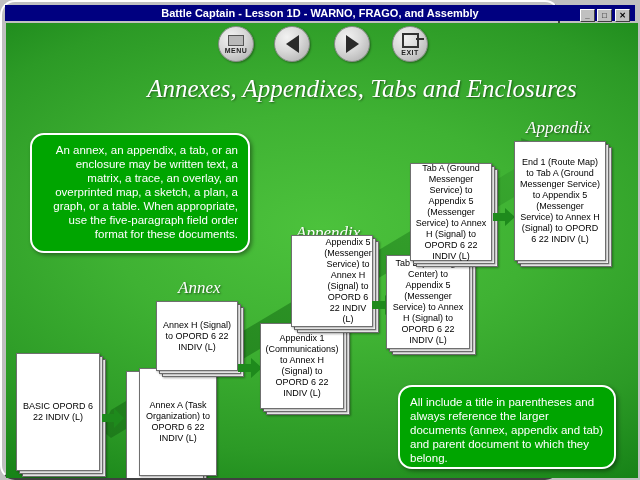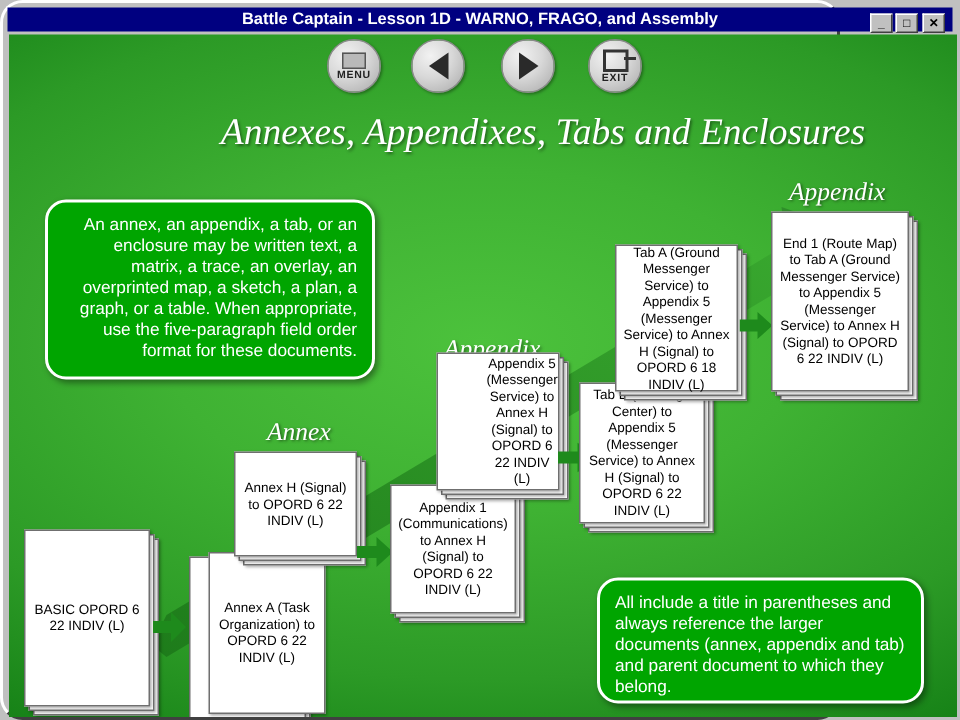--- a/index.html
+++ b/index.html
@@ -227,21 +227,21 @@
 
     <div class="stack" style="left:380px;top:232px;">
       <div class="page" style="left:6px;top:6px;width:84px;height:94px;"></div>
       <div class="page" style="left:3px;top:3px;width:84px;height:94px;"></div>
       <div class="page top" style="left:0px;top:0px;width:84px;height:94px;">Tab B (Message Center) to Appendix 5 (Messenger Service) to Annex H (Signal) to OPORD 6 22 INDIV (L)</div>
     </div>
 
     <div class="stack" style="left:404px;top:140px;">
       <div class="page" style="left:6px;top:6px;width:82px;height:98px;"></div>
       <div class="page" style="left:3px;top:3px;width:82px;height:98px;"></div>
-      <div class="page top" style="left:0px;top:0px;width:82px;height:98px;">Tab A (Ground Messenger Service) to Appendix 5 (Messenger Service) to Annex H (Signal) to OPORD 6 18 INDIV (L)</div>
+      <div class="page top" style="left:0px;top:0px;width:82px;height:98px;">Tab A (Ground Messenger Service) to Appendix 5 (Messenger Service) to Annex H (Signal) to OPORD 6 22 INDIV (L)</div>
     </div>
 
     <svg style="position:absolute;left:487px;top:185px;width:22px;height:18px;" viewBox="0 0 22 18">
       <polygon points="0,5 12,5 12,0 22,9 12,18 12,13 0,13" fill="#1e8a1c"></polygon>
     </svg>
 
     <div class="stack" style="left:508px;top:118px;">
       <div class="page" style="left:6px;top:6px;width:92px;height:120px;"></div>
       <div class="page" style="left:3px;top:3px;width:92px;height:120px;"></div>
       <div class="page top" style="left:0px;top:0px;width:92px;height:120px;">End 1 (Route Map) to Tab A (Ground Messenger Service) to Appendix 5 (Messenger Service) to Annex H (Signal) to OPORD 6 22 INDIV (L)</div>

